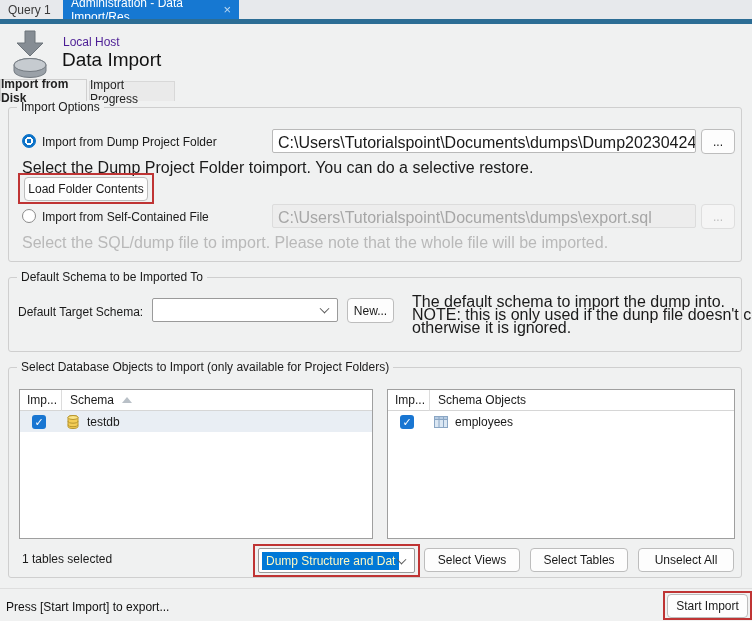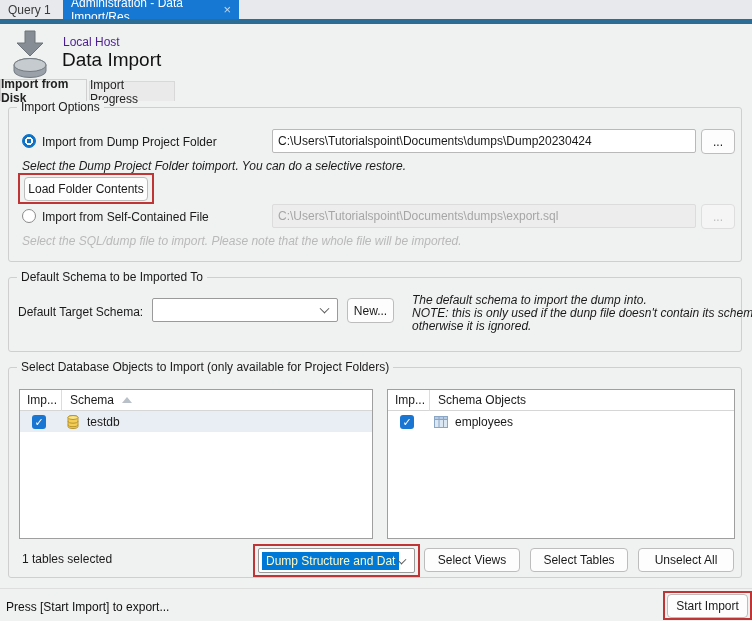--- a/index.html
+++ b/index.html
@@ -30,25 +30,25 @@
   .group-label { position:absolute; top:-8px; left:8px; background:#f0f1f1; padding:0 4px; font-size:12px; color:#1a1a1a; white-space:nowrap; }
   .g1 { top:107px; height:155px; }
   .g2 { top:277px; height:75px; }
   .g3 { top:367px; height:211px; }
 
   
   .radio { position:absolute; width:14px; height:14px; border-radius:50%; }
   .radio.on { background:radial-gradient(circle at 50% 50%, #0b72c8 0 2.4px, #ffffff 2.4px 4px, #0b72c8 4px 7px); border:1px solid #0b72c8; }
   .radio.off { background:#fff; border:1px solid #8a8a8a; }
   .lbl { position:absolute; white-space:nowrap; }
-  .field { position:absolute; height:24px; background:#fff; border:1px solid #b9b9b9; border-radius:2px; padding:4px 5px; white-space:nowrap; overflow:hidden; font-size:12px; }
+  .field { position:absolute; height:24px; background:#fff; border:1px solid #b9b9b9; border-radius:2px; padding:4px 5px; white-space:nowrap; overflow:hidden; font-size:16px; }
   .field.disabled { background:#ededed; border-color:#dcdcdc; color:#a6a6a6; }
   .btn { position:absolute; display:flex; align-items:center; justify-content:center; background:#fdfdfd; border:1px solid #bdbdbd; border-radius:4px; font-size:12px; color:#1a1a1a; cursor:default; }
   .btn.disabled { background:#f5f5f5; border-color:#dedede; color:#bdbdbd; }
-  .help { position:absolute; white-space:nowrap; font-size:12px;font-style:italic; }
+  .help { position:absolute; white-space:nowrap; font-size:16px; }
   .help.gray { color:#b9b9b9; }
   .redbox { position:absolute; border:2px solid #bf3434; }
 
   
   .combo { position:absolute; background:#fff; border:1px solid #9a9a9a; border-radius:2px; display:flex; align-items:center; }
   .combo .chev { position:absolute; right:9px; top:50%; width:7px; height:7px; border-right:1.6px solid #5a5a5a; border-bottom:1.6px solid #5a5a5a; transform:translateY(-70%) rotate(45deg); }
   .combo .selval { margin:2px 3px; padding:2px 4px; background:#0078d7; color:#fef9c3; font-size:12px; white-space:nowrap; }
 
   
   .dbtable { position:absolute; top:21px; height:150px; background:#fff; border:1px solid #9f9f9f; }

